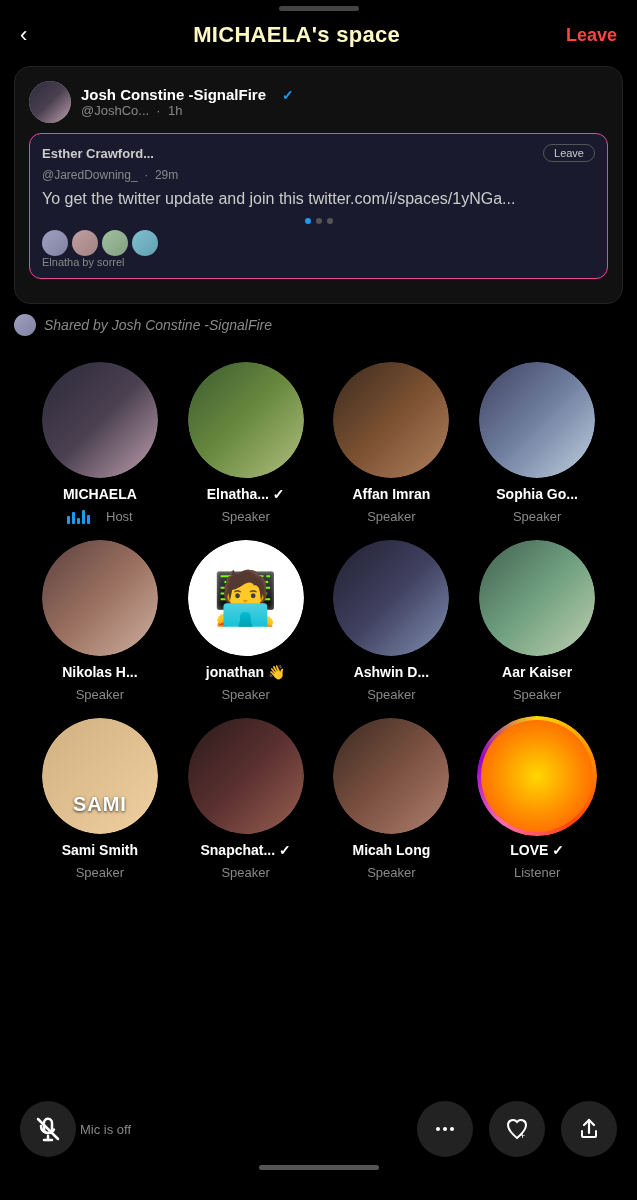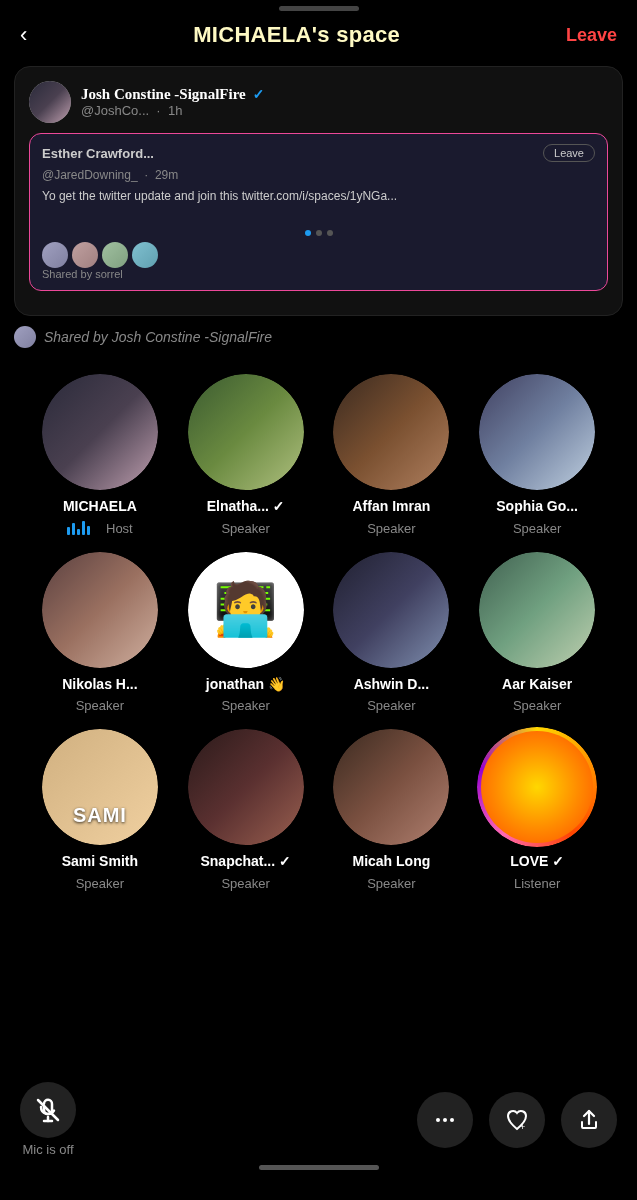--- a/index.html
+++ b/index.html
@@ -78,22 +78,21 @@
     }
     .tweet-author-info {
       flex: 1;
     }
     .tweet-author-name {
       font-size: 15px;
       font-weight: 700;
       color: #fff;
       display: flex;
       align-items: center;
-      gap: 7px;
-      font-family: Liberation Serif, serif;
+      gap: 16px;
     }
     .verified-badge {
       color: #1d9bf0;
       font-size: 14px;
     }
     .tweet-handle-time {
       font-size: 13px;
       color: #888;
     }
 
@@ -124,24 +123,24 @@
       padding: 2px 10px;
       border-radius: 20px;
       cursor: pointer;
     }
     .embedded-sub {
       font-size: 12px;
       color: #888;
       margin-bottom: 6px;
     }
     .embedded-text {
-      font-size: 12px;
+      font-size: 16px;
       color: #ccc;
       line-height: 1.4;
-      margin-bottom: 25px;
+      margin-bottom: 8px;
     }
     .embedded-shared {
       font-size: 11px;
       color: #888;
     }
     .embedded-avatars {
       display: flex;
       gap: 4px;
       margin-top: 6px;
     }
@@ -277,21 +276,21 @@
       padding: 16px 20px 30px;
     }
     .toolbar-row {
       display: flex;
       align-items: center;
       justify-content: space-between;
       margin-bottom: 6px;
     }
     .toolbar-left {
       display: flex;
-      flex-direction: column;
+      flex-direction: row;
       align-items: center;
       gap: 4px;
     }
     .toolbar-right {
       display: flex;
       gap: 16px;
       align-items: center;
     }
     .toolbar-btn {
       width: 56px;
@@ -392,21 +391,21 @@
       <div class="dot active"></div>
       <div class="dot"></div>
       <div class="dot"></div>
     </div>
     <div class="embedded-avatars">
       <div class="mini-avatar" style="background: linear-gradient(135deg,#a0a0c0,#8080a0); border-radius:50%;"></div>
       <div class="mini-avatar" style="background: linear-gradient(135deg,#c0a0a0,#a08080); border-radius:50%;"></div>
       <div class="mini-avatar" style="background: linear-gradient(135deg,#a0c0a0,#80a080); border-radius:50%;"></div>
       <div class="mini-avatar" style="background: linear-gradient(135deg,#80c0d0,#60a0b0); border-radius:50%;"></div>
     </div>
-    <div class="embedded-shared">Shared by sorrel</div>
+    <div class="embedded-shared">Elnatha by sorrel</div>
   </div>
 
 </div>
 
 <div class="shared-by-row">
   <div class="shared-avatar"></div>
   <span class="shared-text">Shared by Josh Constine -SignalFire</span>
 </div>
 
 <div class="speakers-section" style="padding-bottom: 140px;">

